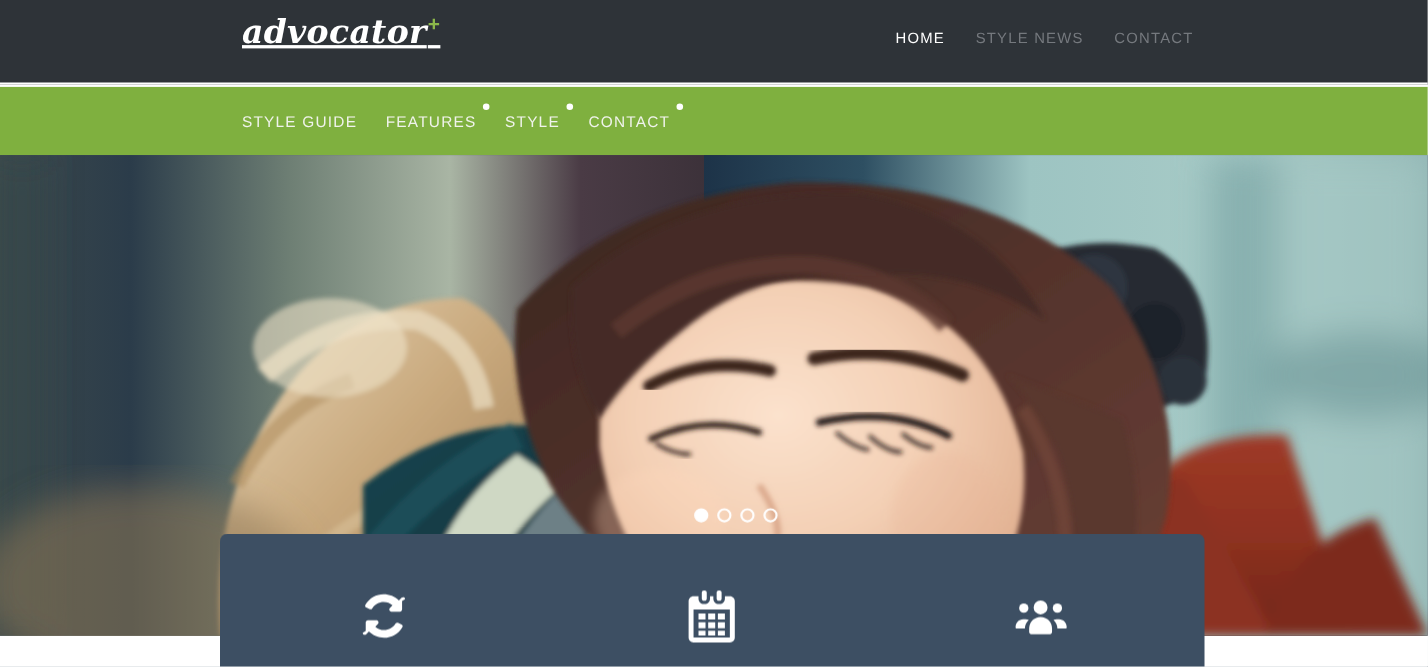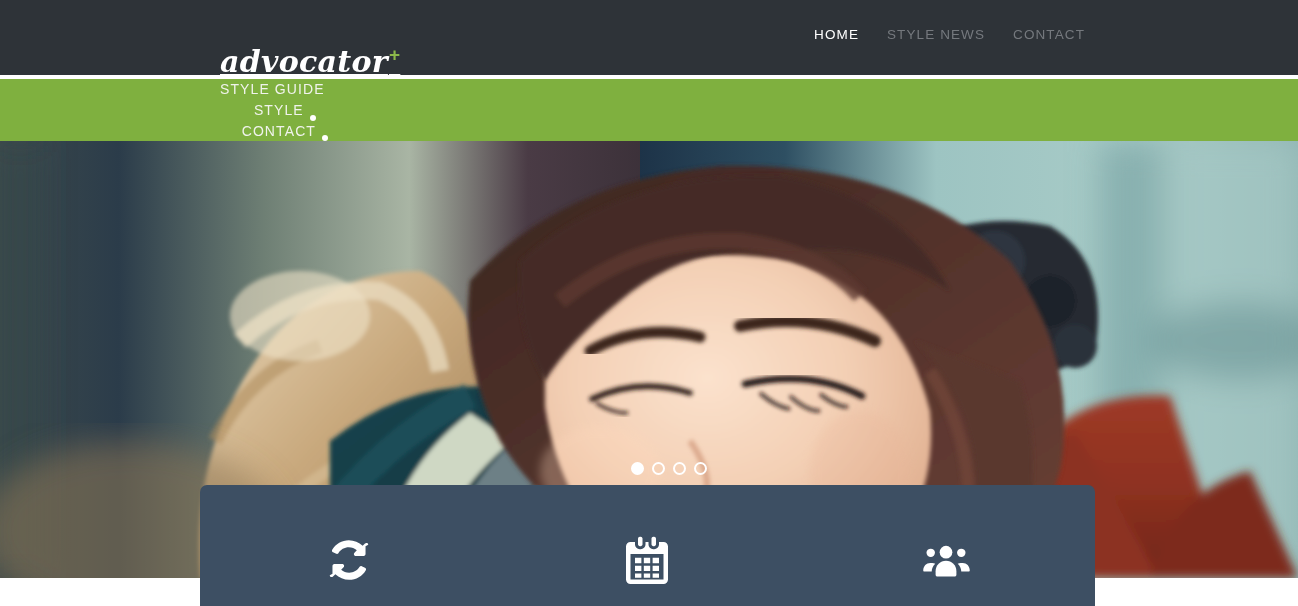--- a/index.html
+++ b/index.html
@@ -24,21 +24,20 @@
   .logo {
     position:absolute; left:220px; top:10px;
     color:#ffffff;
     font-family:"DejaVu Serif", serif;
     font-style:italic;
     font-weight:700;
     font-size:30px;
     letter-spacing:0.3px;
     white-space:nowrap;
     line-height:40px;
-    margin-top:32px;
   }
   .logo-plus {
     color:#8cb84a;
     font-family:"Liberation Sans", sans-serif;
     font-style:normal;
     font-weight:700;
     font-size:19px;
     vertical-align:super;
     line-height:0;
     margin-left:1px;
@@ -56,21 +55,21 @@
   }
   .topnav a.active { color:#ffffff; }
 
   
   .greenbar {
     position:absolute; left:0; top:79px; width:1298px; height:62px;
     background:#7fb03f;
   }
   .mainnav {
     position:absolute; left:220px; top:0; height:62px;
-    display:flex; align-items:center; gap:0px;flex-direction:column;
+    display:flex; align-items:center; gap:0px;
   }
   .mainnav .item {
     position:relative;
     color:#f0f3ec;
     font-size:14px;
     letter-spacing:1.1px;
     white-space:nowrap;
     text-decoration:none;
     padding:0 13px;
     display:flex; align-items:center; height:62px;
@@ -156,20 +155,24 @@
   </div>
 
   <div class="greenbar">
     <nav class="mainnav">
 
       <a href="#" class="item">
         <span>STYLE GUIDE</span>
       </a>
 
 
+      <a href="#" class="item">
+        <span>FEATURES</span>
+        <span class="dot"></span>
+      </a>
 
       <a href="#" class="item">
         <span>STYLE</span>
         <span class="dot"></span>
       </a>
 
       <a href="#" class="item">
         <span>CONTACT</span>
         <span class="dot"></span>
       </a>

